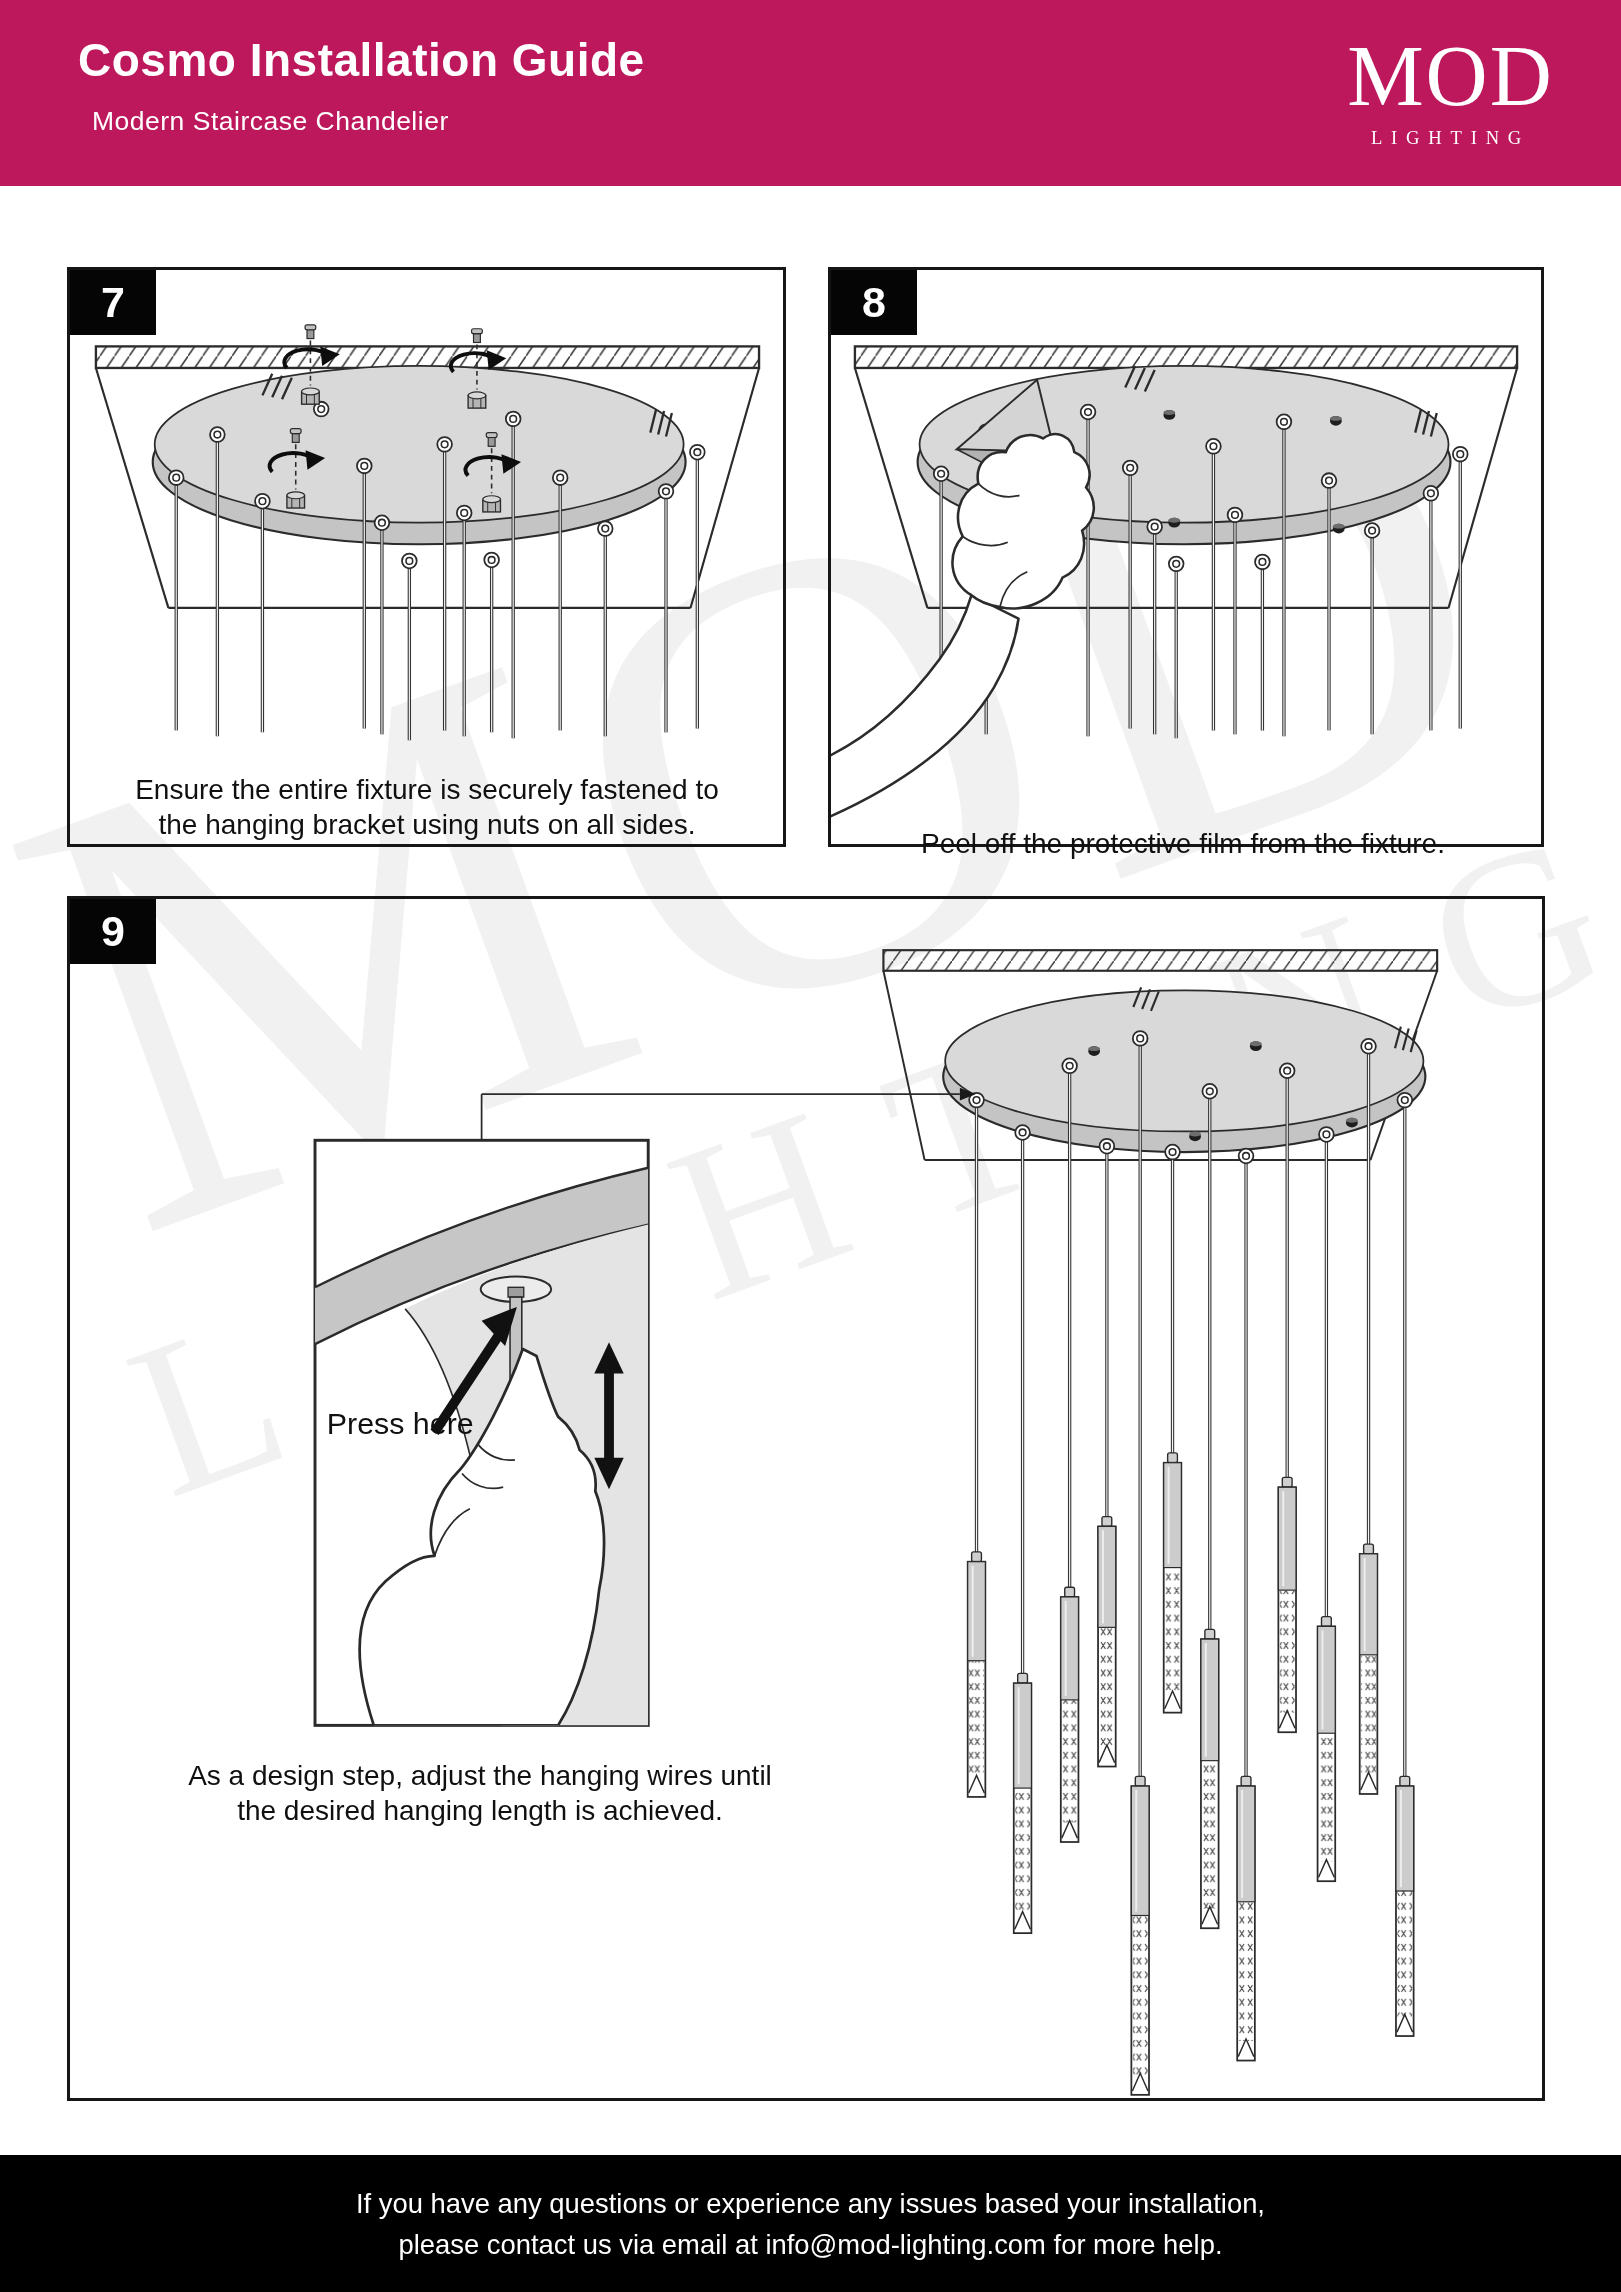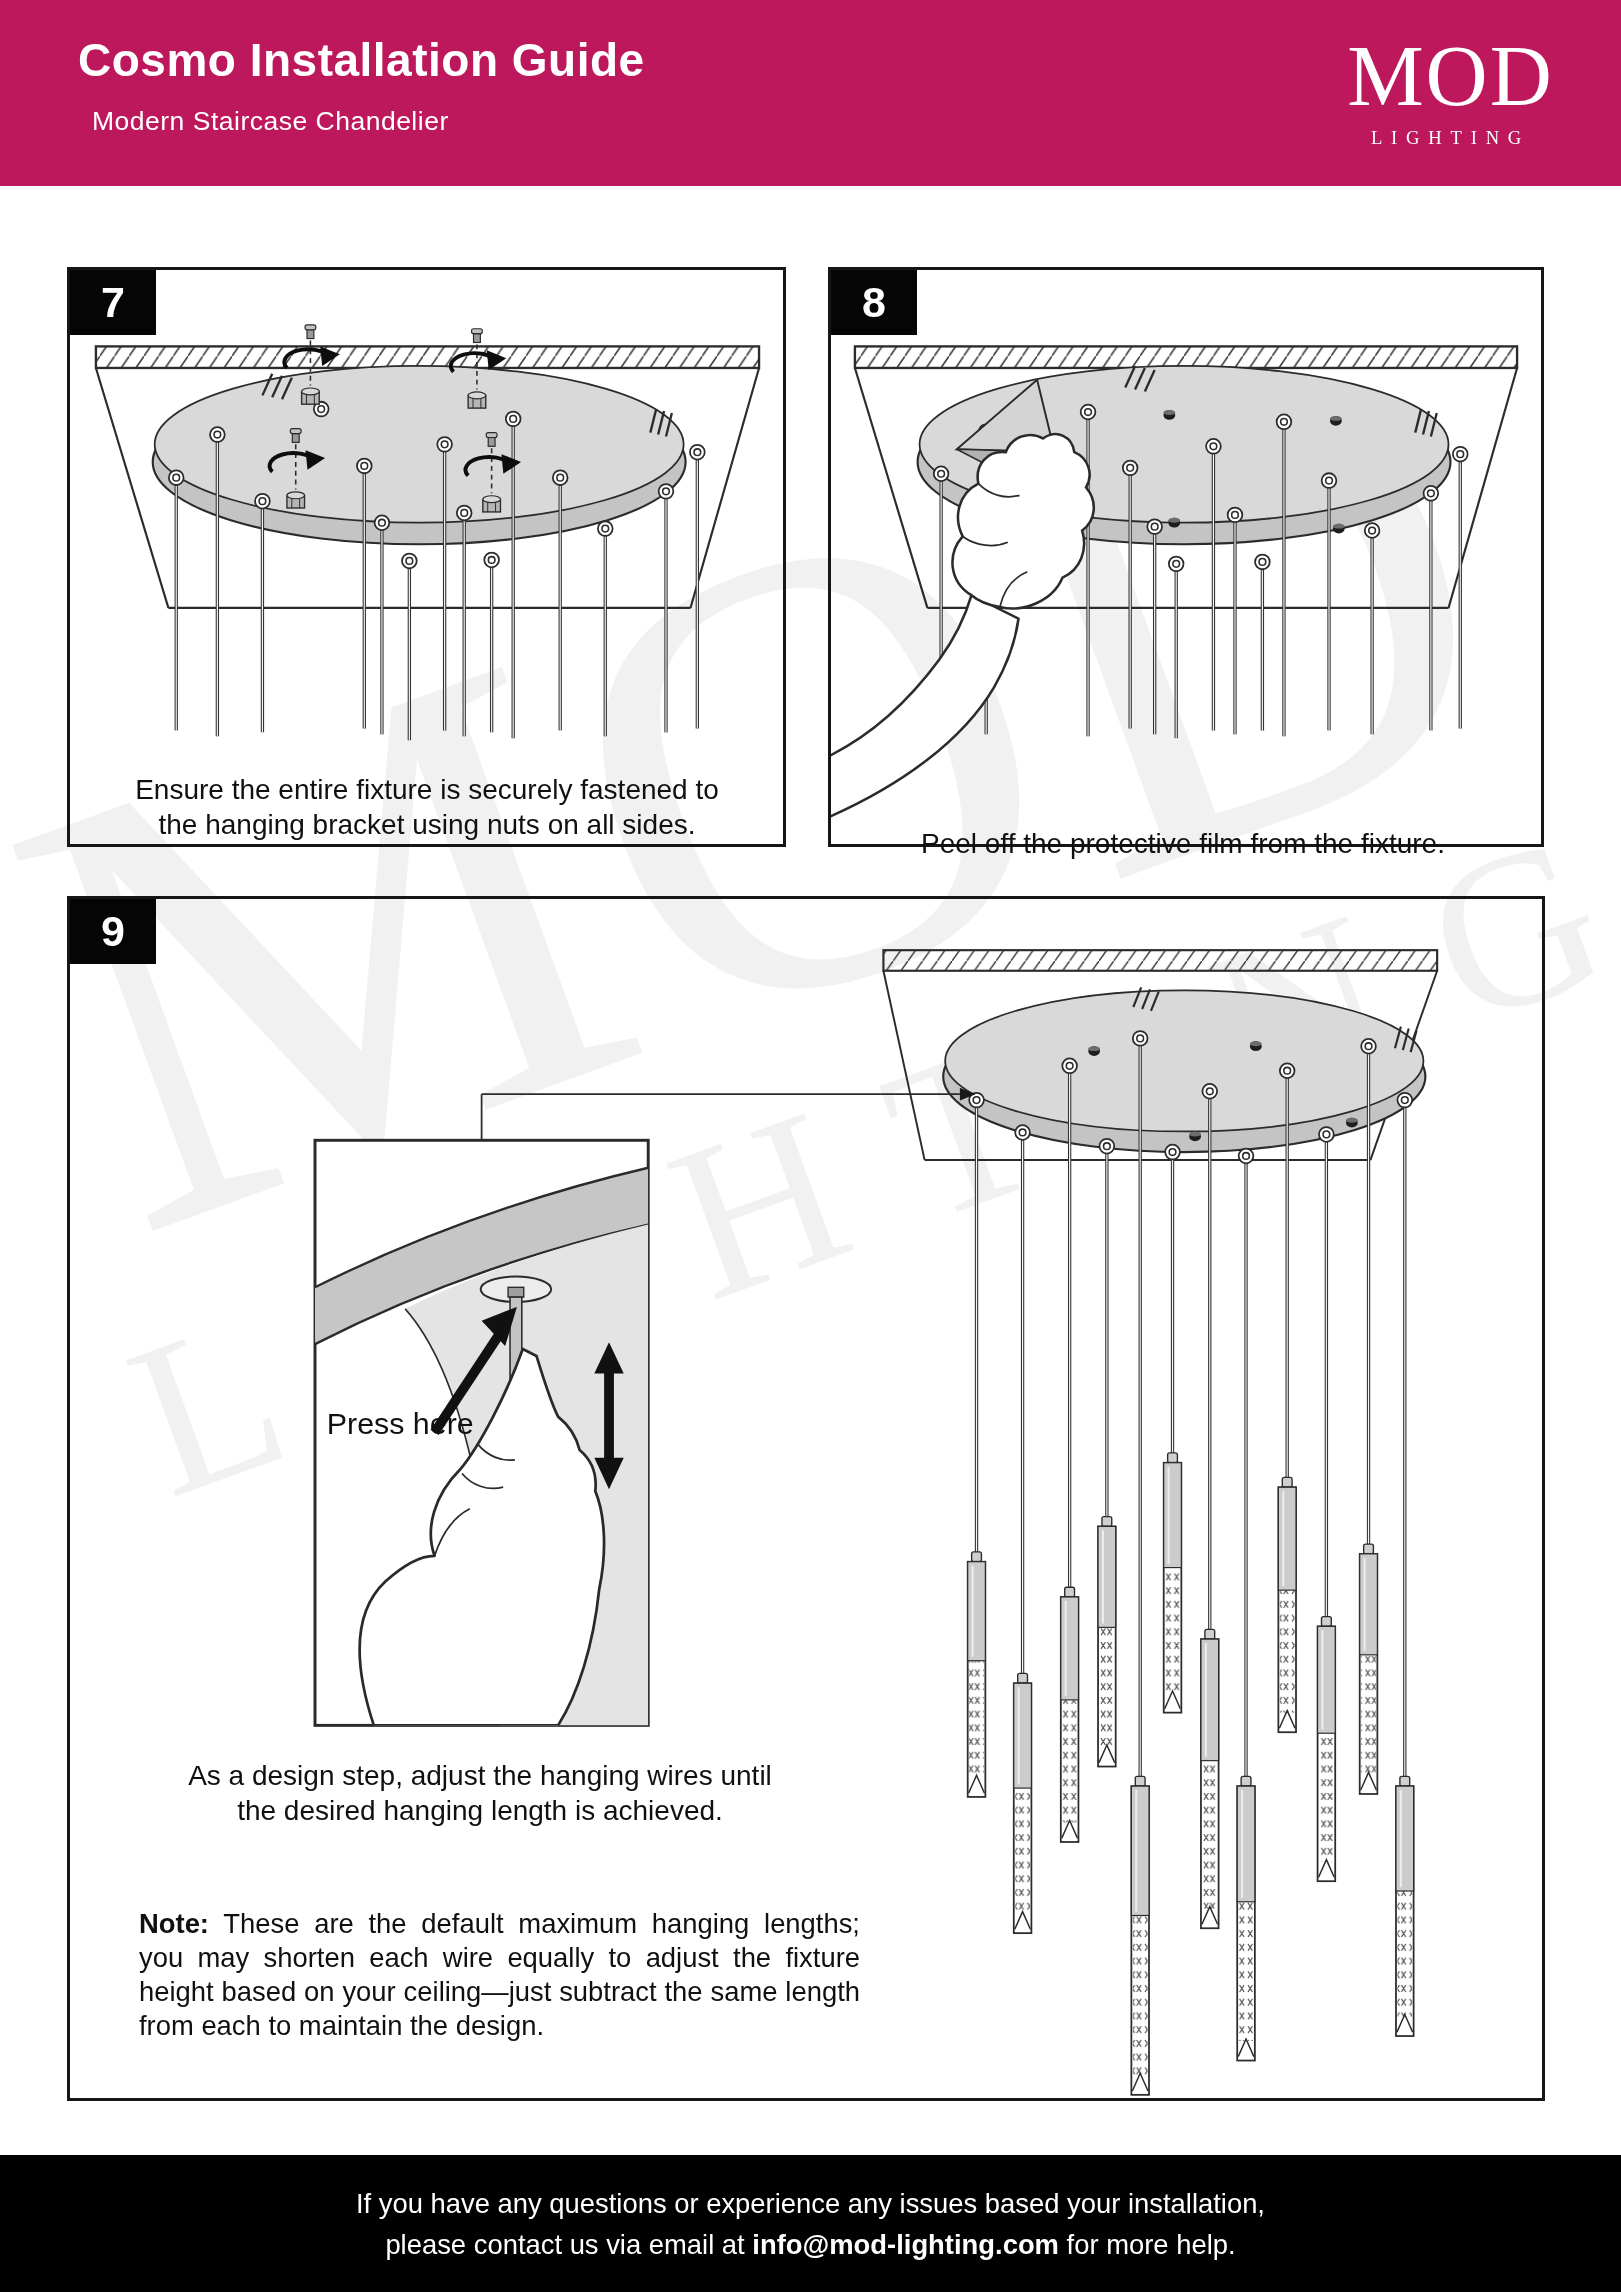--- a/index.html
+++ b/index.html
@@ -17,21 +17,21 @@
             letter-spacing:0.5px;color:#fff;}
   .hd-sub{position:absolute;left:92px;top:106px;font-size:26.5px;font-weight:normal;
           letter-spacing:0.5px;color:#fff;}
   .logo{position:absolute;left:1333px;top:27.4px;width:235px;text-align:center;color:#fff;
         font-family:"Liberation Serif",serif;}
   .logo .mod{font-size:86px;line-height:98px;letter-spacing:2px;}
   .logo .lighting{font-size:18.6px;letter-spacing:8.8px;margin-top:2px;}
   #footer{position:absolute;left:0;top:2155px;width:1621px;height:137px;background:#000;z-index:3;
           display:flex;flex-direction:column;justify-content:center;align-items:center;}
   #footer .fline{color:#fff;font-size:27.4px;line-height:41px;text-align:center;}
-  #footer .femail{font-weight:bold;}
+  #footer .femail{font-weight:normal;}
   
   .panel{position:absolute;border:3.9px solid #161616;background:transparent;z-index:1;}
   #panel7{left:67px;top:267px;width:713px;height:574px;}
   #panel8{left:828px;top:267px;width:710px;height:574px;}
   #panel9{left:67px;top:896px;width:1472px;height:1199px;}
   .numbox{position:absolute;left:0;top:0;width:86px;height:65px;background:#050505;
           display:flex;align-items:center;justify-content:center;z-index:2;}
   .numbox span{color:#fff;font-size:43px;font-weight:600;}
   .figsvg{position:absolute;left:0;top:0;}
   
@@ -573,23 +573,20 @@
             <text x="12" y="300" font-size="31" fill="#111">Press here</text>
           </g>
         </g>
       </g>
     </svg>
   </div>
   <div id="cap9" class="caption">
     <div>As a design step, adjust the hanging wires until</div>
     <div>the desired hanging length is achieved.</div>
   </div>
-  <div id="note9">
-    <span class="nprefix">Note:</span><span> These are the default maximum hanging lengths; you may shorten each wire equally to adjust the fixture height based on your ceiling—just subtract the same length from each to maintain the design.</span>
-  </div>
 
   <div id="footer">
     <div class="fline">If you have any questions or experience any issues based your installation,</div>
     <div class="fline"><span>please contact us via email at </span><span class="femail">info@mod-lighting.com</span><span> for more help.</span></div>
   </div>
 
 </div>
 
 
 </body></html>

